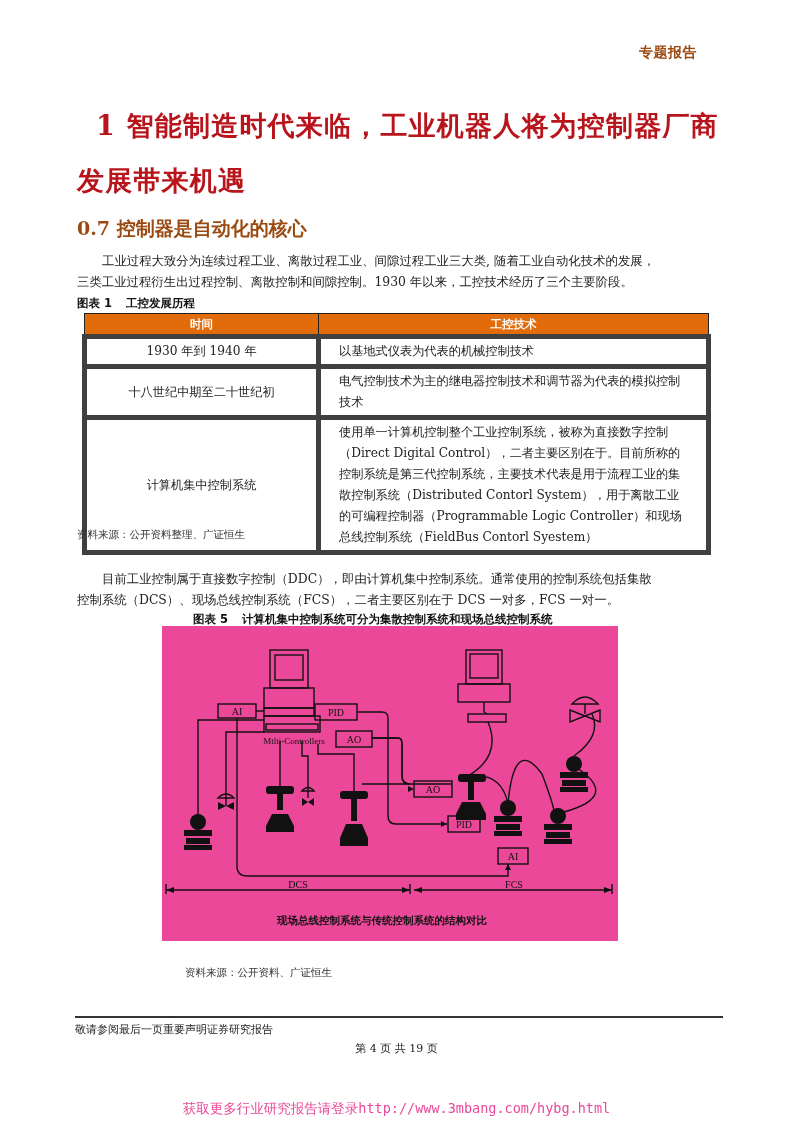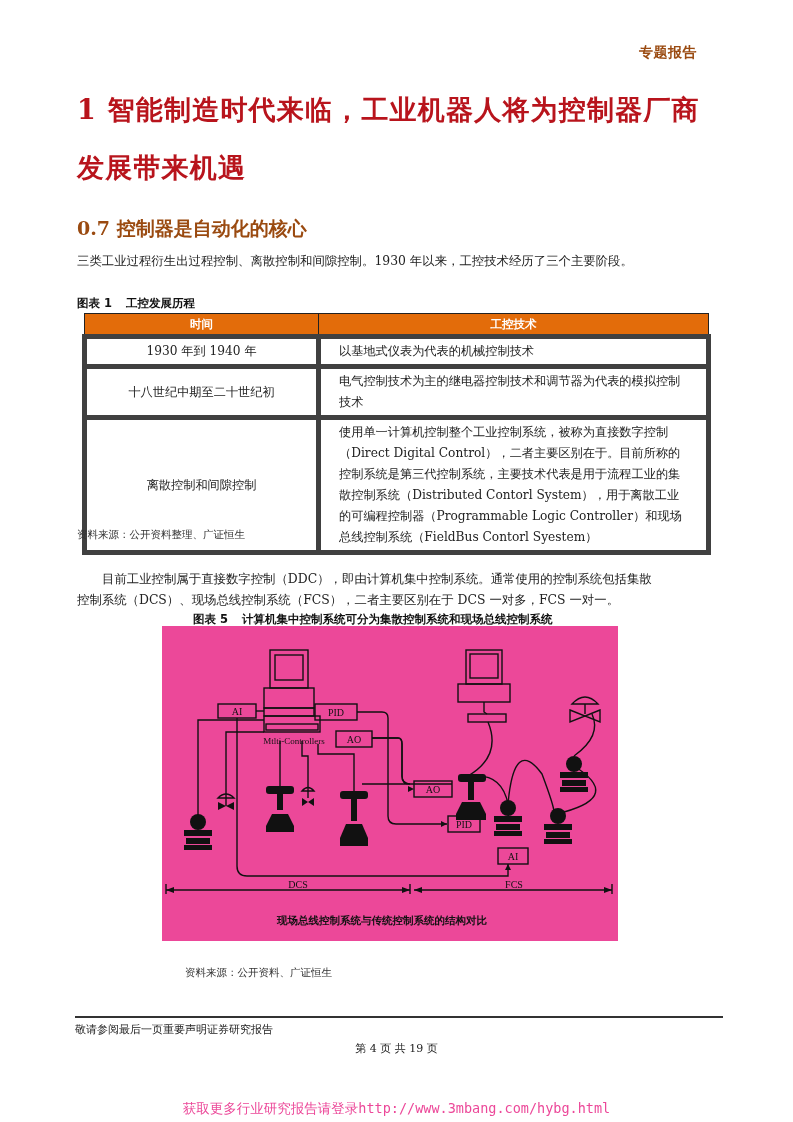--- a/index.html
+++ b/index.html
@@ -29,26 +29,27 @@
   .footer-left { left: 75px; top: 1022px; font-size: 11px; color: #222; }
   .footer-page { left: 0; width: 793px; top: 1041px; text-align: center; font-size: 11px; color: #222; }
   .watermark { left: 0; width: 793px; top: 1100px; text-align: center; font-family: "DejaVu Sans Mono", monospace;
                font-size: 13.5px; color: #ec4899; }
 </style>
 </head>
 <body>
 
 <div class="abs header-tag">专题报告</div>
 
-<div class="abs h1" style="top:92px;">1 智能制造时代来临，工业机器人将为控制器厂商</div>
-<div class="abs h1" style="top:150px;">发展带来机遇</div>
+<div class="abs h1" style="top:108px;margin-left:19px;">1 智能制造时代来临，工业机器人将为控制器厂商</div>
+<div class="abs h1" style="top:163px;">发展带来机遇</div>
 
 <div class="abs h2">0.7 控制器是自动化的核心</div>
 
 <div class="abs para" style="top:250px;">
+  <p>工业过程大致分为连续过程工业、离散过程工业、间隙过程工业三大类, 随着工业自动化技术的发展，</p>
   <p class="l2">三类工业过程衍生出过程控制、离散控制和间隙控制。1930 年以来，工控技术经历了三个主要阶段。</p>
 </div>
 
 <div class="abs fig-title" style="left:77px; top:296px;">
   <span>图表 1</span><span class="sp"></span><span>工控发展历程</span>
 </div>
 
 <table class="t1">
   <tbody>
       <tr>
@@ -57,21 +58,21 @@
   </tr>
   <tr>
     <td class="c1">1930 年到 1940 年</td>
     <td>以基地式仪表为代表的机械控制技术</td>
   </tr>
   <tr>
     <td class="c1">十八世纪中期至二十世纪初</td>
     <td>电气控制技术为主的继电器控制技术和调节器为代表的模拟控制技术</td>
   </tr>
   <tr>
-    <td class="c1">离散控制和间隙控制</td>
+    <td class="c1">计算机集中控制系统</td>
     <td>使用单一计算机控制整个工业控制系统，被称为直接数字控制（Direct Digital Control），二者主要区别在于。目前所称的控制系统是第三代控制系统，主要技术代表是用于流程工业的集散控制系统（Distributed Contorl System），用于离散工业的可编程控制器（Programmable Logic Controller）和现场总线控制系统（FieldBus Contorl Syestem）</td>
   </tr>
 </tbody>
   </table>
 
 <div class="abs source" style="left:77px; top:528px;">资料来源：公开资料整理、广证恒生</div>
 
 <div class="abs para" style="top:568px;">
   <p>目前工业控制属于直接数字控制（DDC），即由计算机集中控制系统。通常使用的控制系统包括集散</p>
   <p class="l2">控制系统（DCS）、现场总线控制系统（FCS），二者主要区别在于 DCS 一对多，FCS 一对一。</p>

